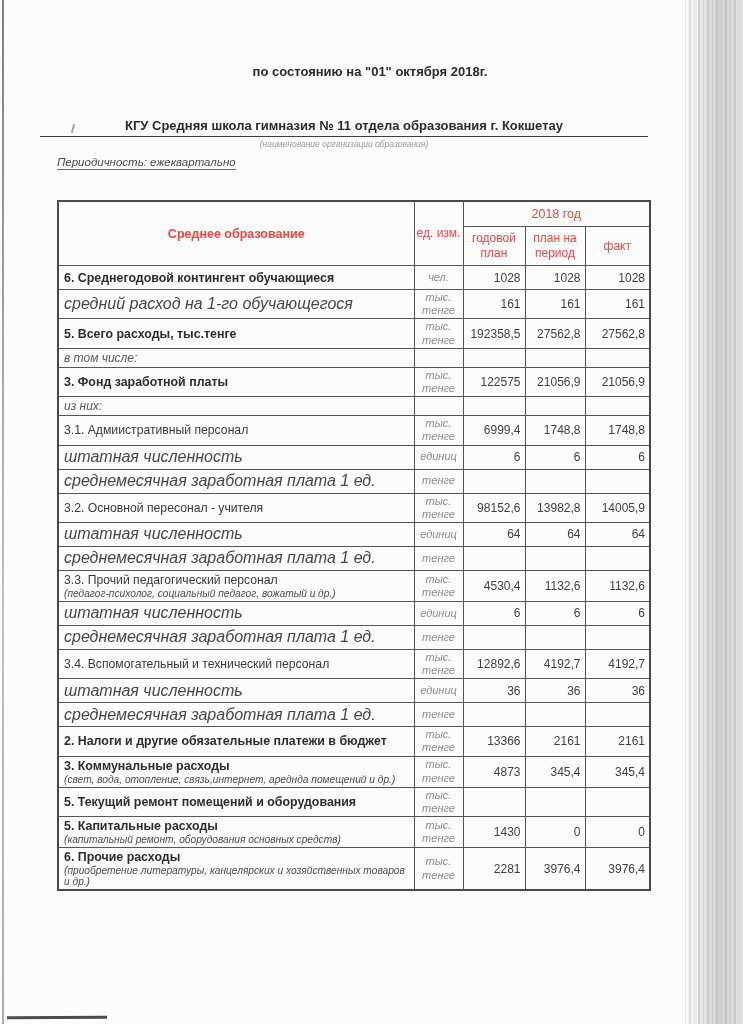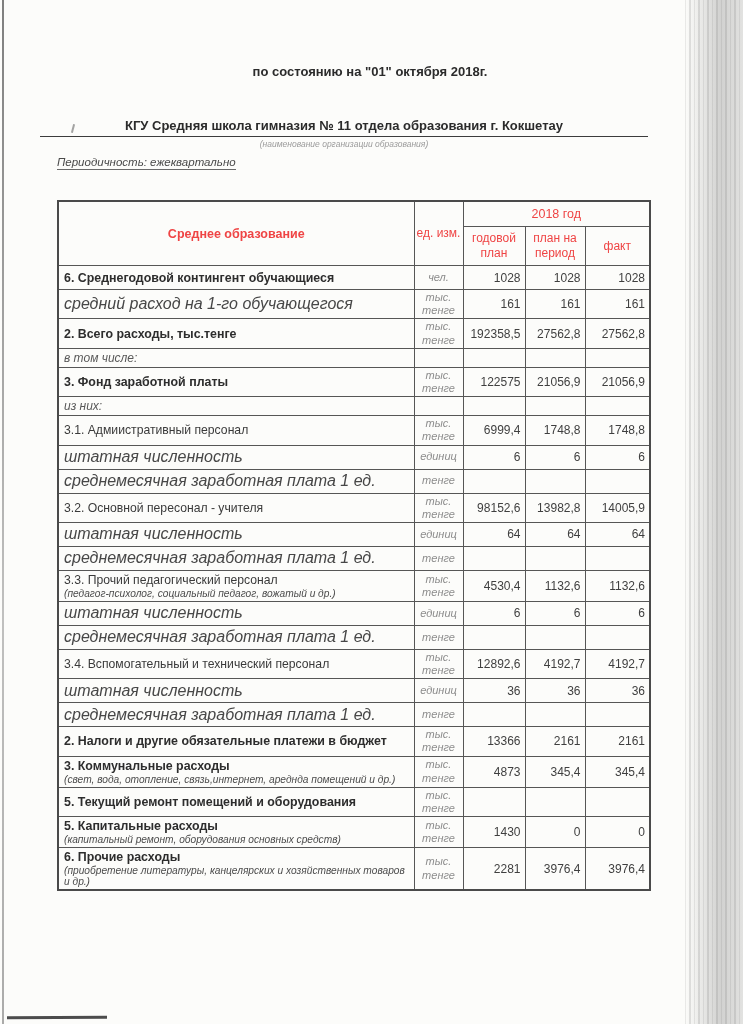--- a/index.html
+++ b/index.html
@@ -104,21 +104,21 @@
           <td class="c-label">
             <div class="l1">средний расход на 1-го обучающегося</div>
           </td>
           <td class="c-unit">тыс. тенге</td>
           <td class="c-val">161</td>
           <td class="c-val">161</td>
           <td class="c-val">161</td>
         </tr>
         <tr class="bold">
           <td class="c-label">
-            <div class="l1">2. Всего расходы, тыс.тенге</div>
+            <div class="l1">5. Всего расходы, тыс.тенге</div>
           </td>
           <td class="c-unit">тыс. тенге</td>
           <td class="c-val">192358,5</td>
           <td class="c-val">27562,8</td>
           <td class="c-val">27562,8</td>
         </tr>
         <tr class="note">
           <td class="c-label">
             <div class="l1">в том числе:</div>
           </td>

